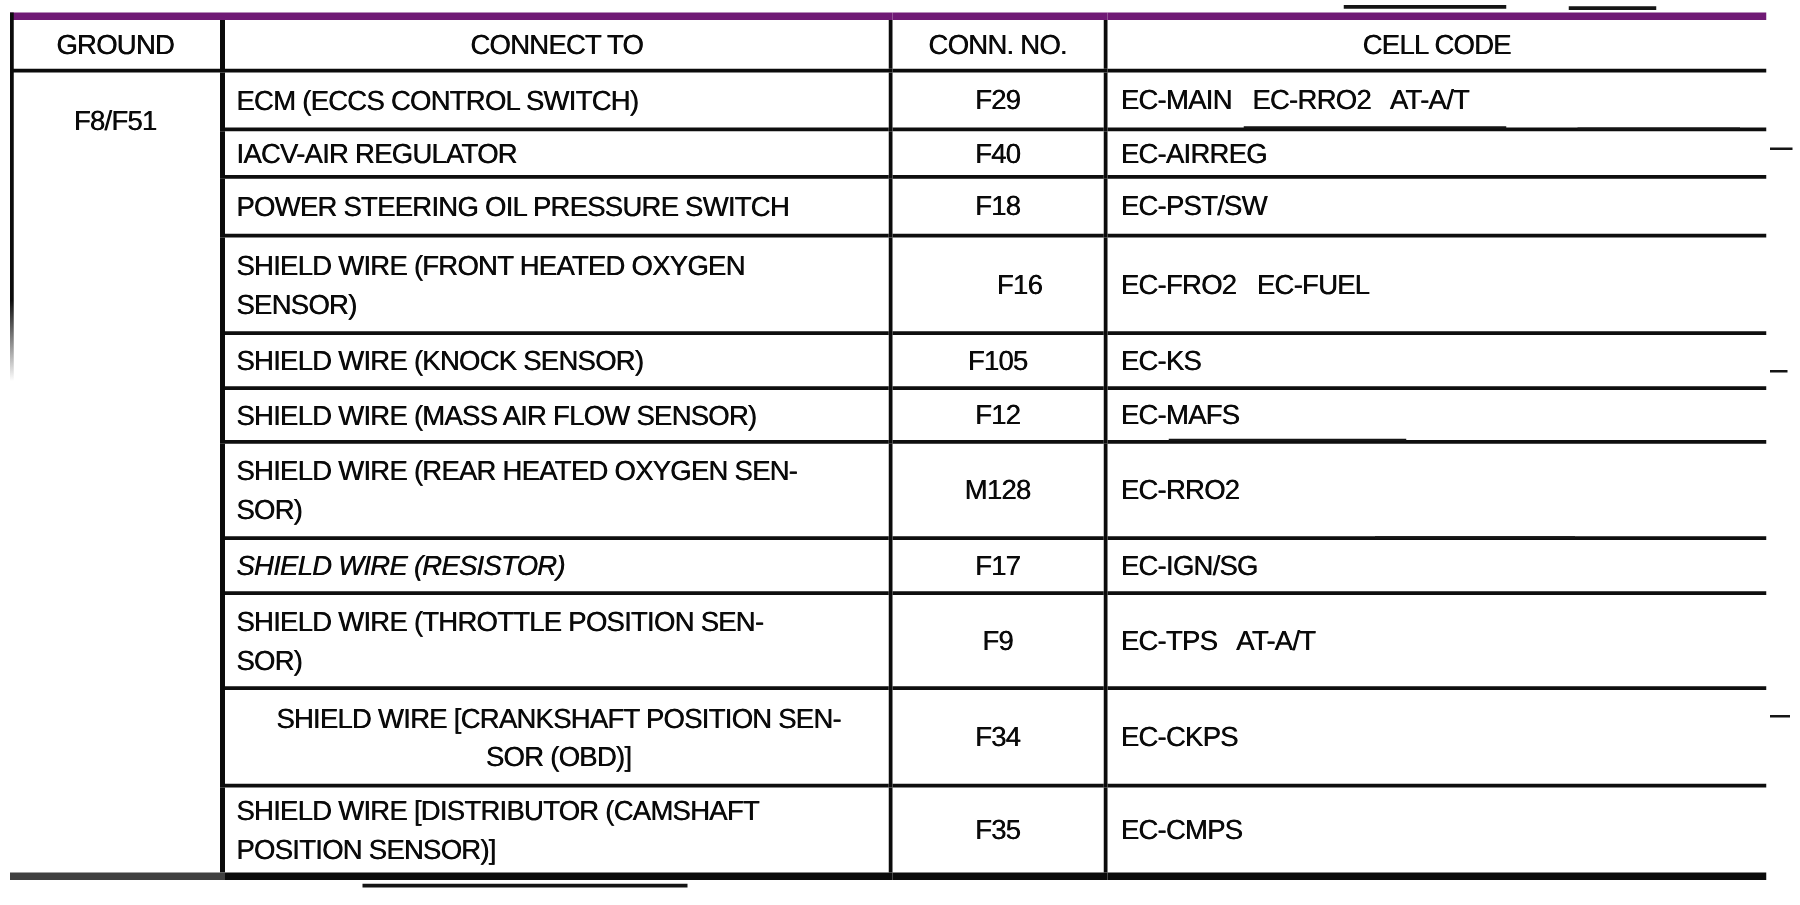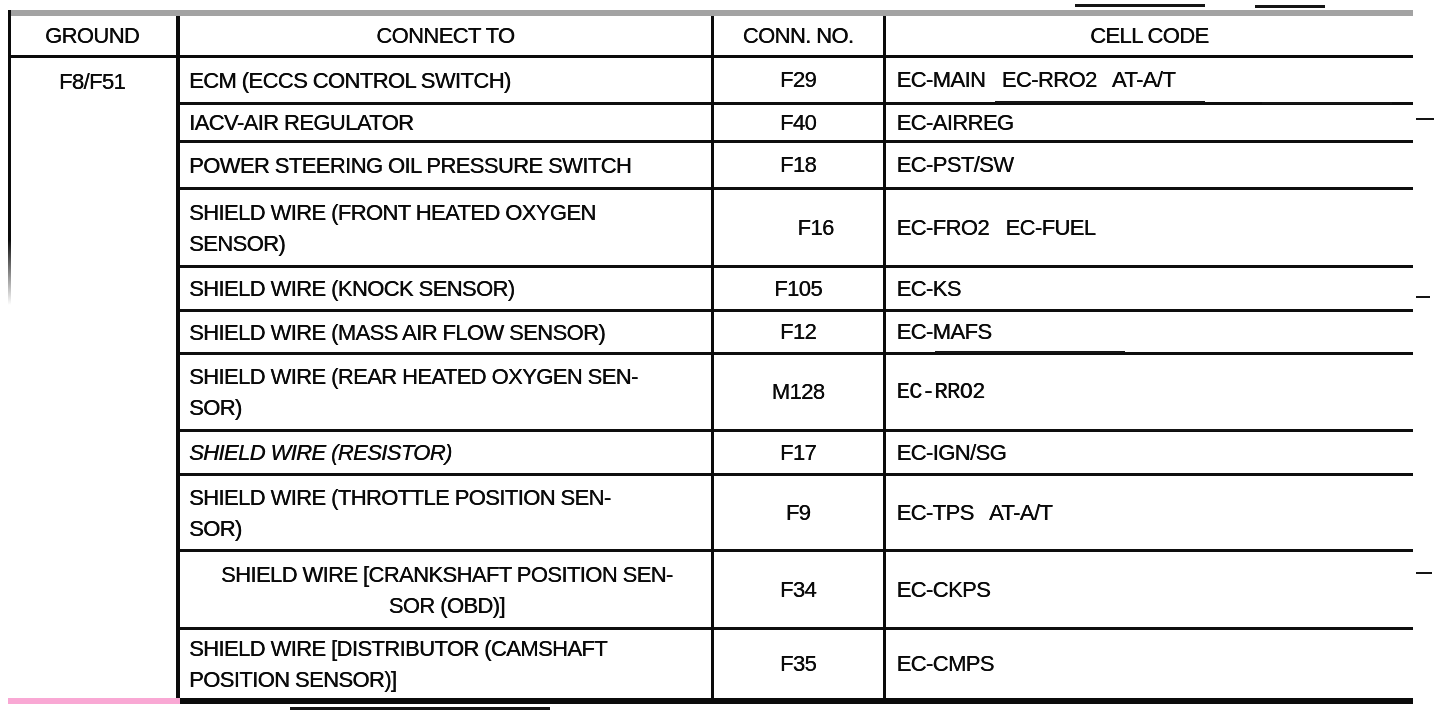--- a/index.html
+++ b/index.html
@@ -36,43 +36,43 @@
     overflow: hidden;
   }
   
   col.c-ground  { width: 170px; }
   col.c-connect { width: 534px; }
   col.c-connno  { width: 172px; }
   col.c-cell    { width: 529px; }
 
   
   thead th {
-    border-top: 6px solid #a3a3a3;
+    border-top: 6px solid #701a75;
     border-bottom: 3px solid #0b0b0b;
     height: 39px;
     text-align: center;
     vertical-align: middle;
     white-space: nowrap;
   }
 
   
   .v-left-strong { border-left: 4px solid #0b0b0b; }
   .v-left        { border-left: 3px solid #0b0b0b; }
 
   
   tbody td {
     border-top: 3px solid #0e0e0e;
     vertical-align: middle;
   }
   tbody td.ground-cell {
     border-top: 3px solid #0e0e0e;
-    border-bottom: 6px solid #f9a8d4;
+    border-bottom: 6px solid #404040;
     vertical-align: top;
     text-align: center;
-    padding-top: 11px;
+    padding-top: 26px;
   }
   tbody td.connect-cell {
     text-align: left;
     padding-left: 9px;
     padding-right: 6px;
     white-space: pre-wrap;
     line-height: 31px;
   }
   tbody td.connno-cell {
     text-align: center;
@@ -150,21 +150,21 @@
         </tr>
         <tr>
           <td class="connect-cell v-left-strong" style="height: 40px;">SHIELD WIRE (MASS AIR FLOW SENSOR)</td>
           <td class="connno-cell v-left" style="height: 40px;">F12</td>
           <td class="cellcode-cell v-left" style="height: 40px;">EC-MAFS</td>
         </tr>
         <tr>
           <td class="connect-cell v-left-strong" style="height: 74px;">SHIELD WIRE (REAR HEATED OXYGEN SEN-
 SOR)</td>
           <td class="connno-cell v-left" style="height: 74px;">M128</td>
-          <td class="cellcode-cell v-left" style="height: 74px; font-family: Liberation Mono, monospace;">EC-RRO2</td>
+          <td class="cellcode-cell v-left" style="height: 74px;">EC-RRO2</td>
         </tr>
         <tr>
           <td class="connect-cell v-left-strong" style="height: 41px; font-style: italic;">SHIELD WIRE (RESISTOR)</td>
           <td class="connno-cell v-left" style="height: 41px;">F17</td>
           <td class="cellcode-cell v-left" style="height: 41px;">EC-IGN/SG</td>
         </tr>
         <tr>
           <td class="connect-cell v-left-strong" style="height: 73px;">SHIELD WIRE (THROTTLE POSITION SEN-
 SOR)</td>
           <td class="connno-cell v-left" style="height: 73px; margin-top: 48px;">F9</td>

